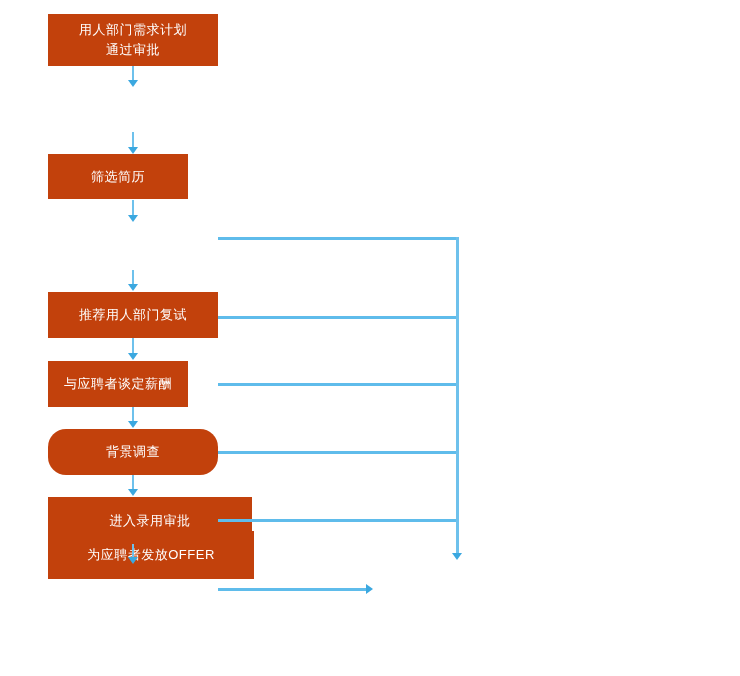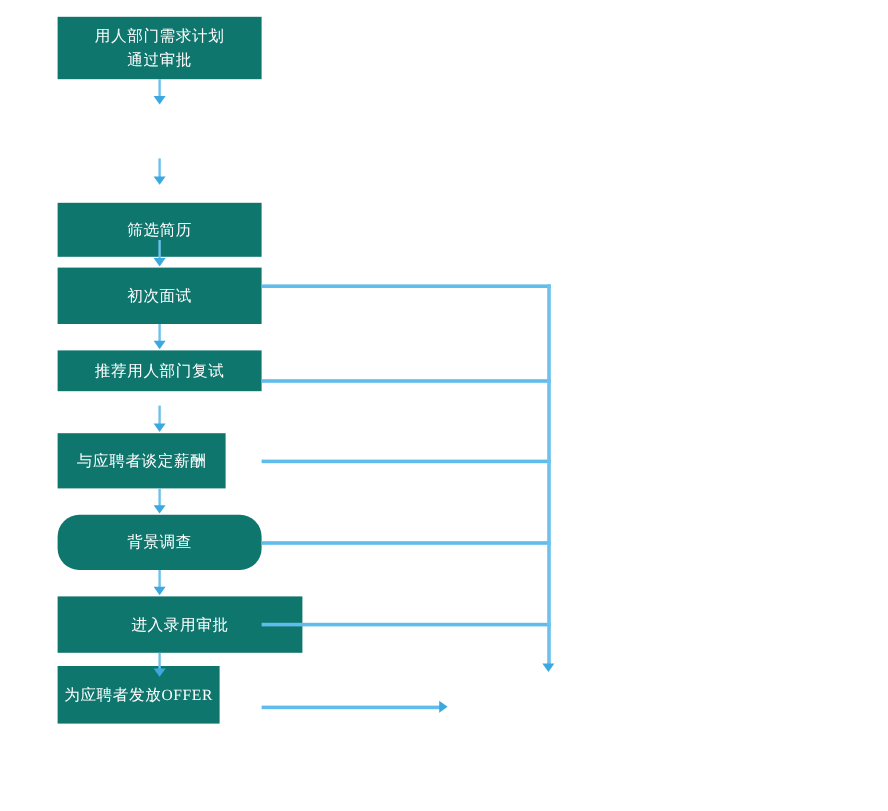--- a/index.html
+++ b/index.html
@@ -26,22 +26,21 @@
     align-items: center;
     justify-content: center;
     text-align: center;
     color: #ffffff;
     font-size: 13px;
     line-height: 20px;
     letter-spacing: 0.5px;
     white-space: pre-line;
   }
   .node.process {
-    background: #0f766e;
-    font-family: Liberation Serif, serif;
+    background: #c2410c;
   }
   .node.terminator {
     background: #888888;
   }
   .conn {
     position: absolute;
     background: #5fbceb;
   }
   .conn.trunk {
     background: #6ec1ec;
@@ -76,33 +75,32 @@
 </style>
 </head>
 <body>
 
 <div id="flowchart">
 
   <div class="node process" style="left:48px; top:14px; width:170px; height:52px;">用人部门需求计划
 通过审批</div>
 
 
-  <div class="node process" style="left:48px; top:169px; width:170px; height:45px;">筛选简历</div>
+  <div class="node process" style="left:48px; top:154px; width:140px; height:45px;">筛选简历</div>
 
-  <div class="node process" style="left:48px; top:223px; width:170px; height:47px;">初次面试</div>
 
-  <div class="node process" style="left:48px; top:292px; width:170px; height:34px;">推荐用人部门复试</div>
+  <div class="node process" style="left:48px; top:292px; width:170px; height:46px;">推荐用人部门复试</div>
 
   <div class="node process" style="left:48px; top:361px; width:140px; height:46px;">与应聘者谈定薪酬</div>
 
   <div class="node process" style="left:48px; top:429px; width:170px; height:46px;border-radius:18px;">背景调查</div>
 
   <div class="node process" style="left:48px; top:497px; width:204px; height:47px;">进入录用审批</div>
 
-  <div class="node process" style="left:48px; top:555px; width:135px; height:48px;">为应聘者发放OFFER</div>
+  <div class="node process" style="left:48px; top:531px; width:206px; height:48px;">为应聘者发放OFFER</div>
 
 
   <div class="stem-v" style="left:132px; top:66px; height:16px;"></div>
   <div class="arrow-down" style="left:128px; top:80px;"></div>
 
   <div class="stem-v" style="left:132px; top:132px; height:17px;"></div>
   <div class="arrow-down" style="left:128px; top:147px;"></div>
 
   <div class="stem-v" style="left:132px; top:200px; height:17px;"></div>
   <div class="arrow-down" style="left:128px; top:215px;"></div>

